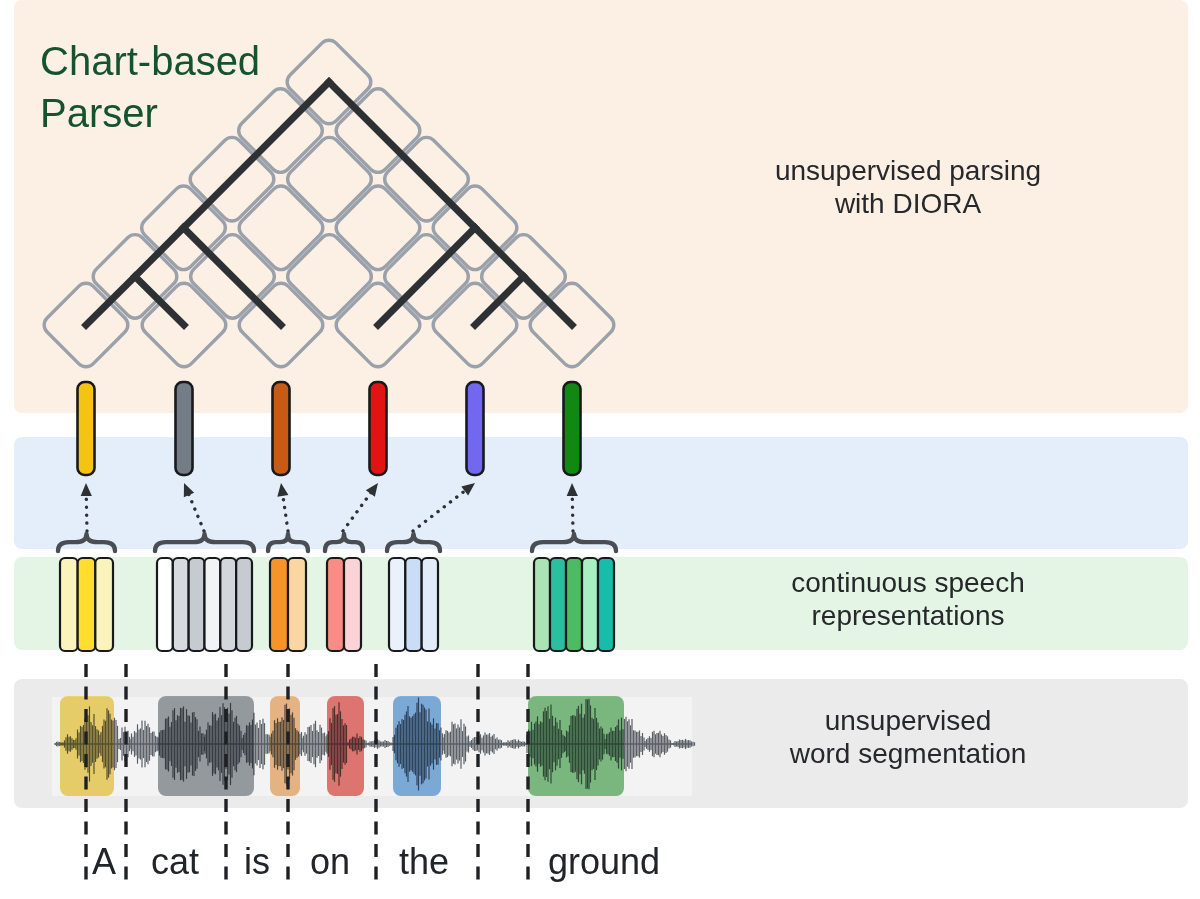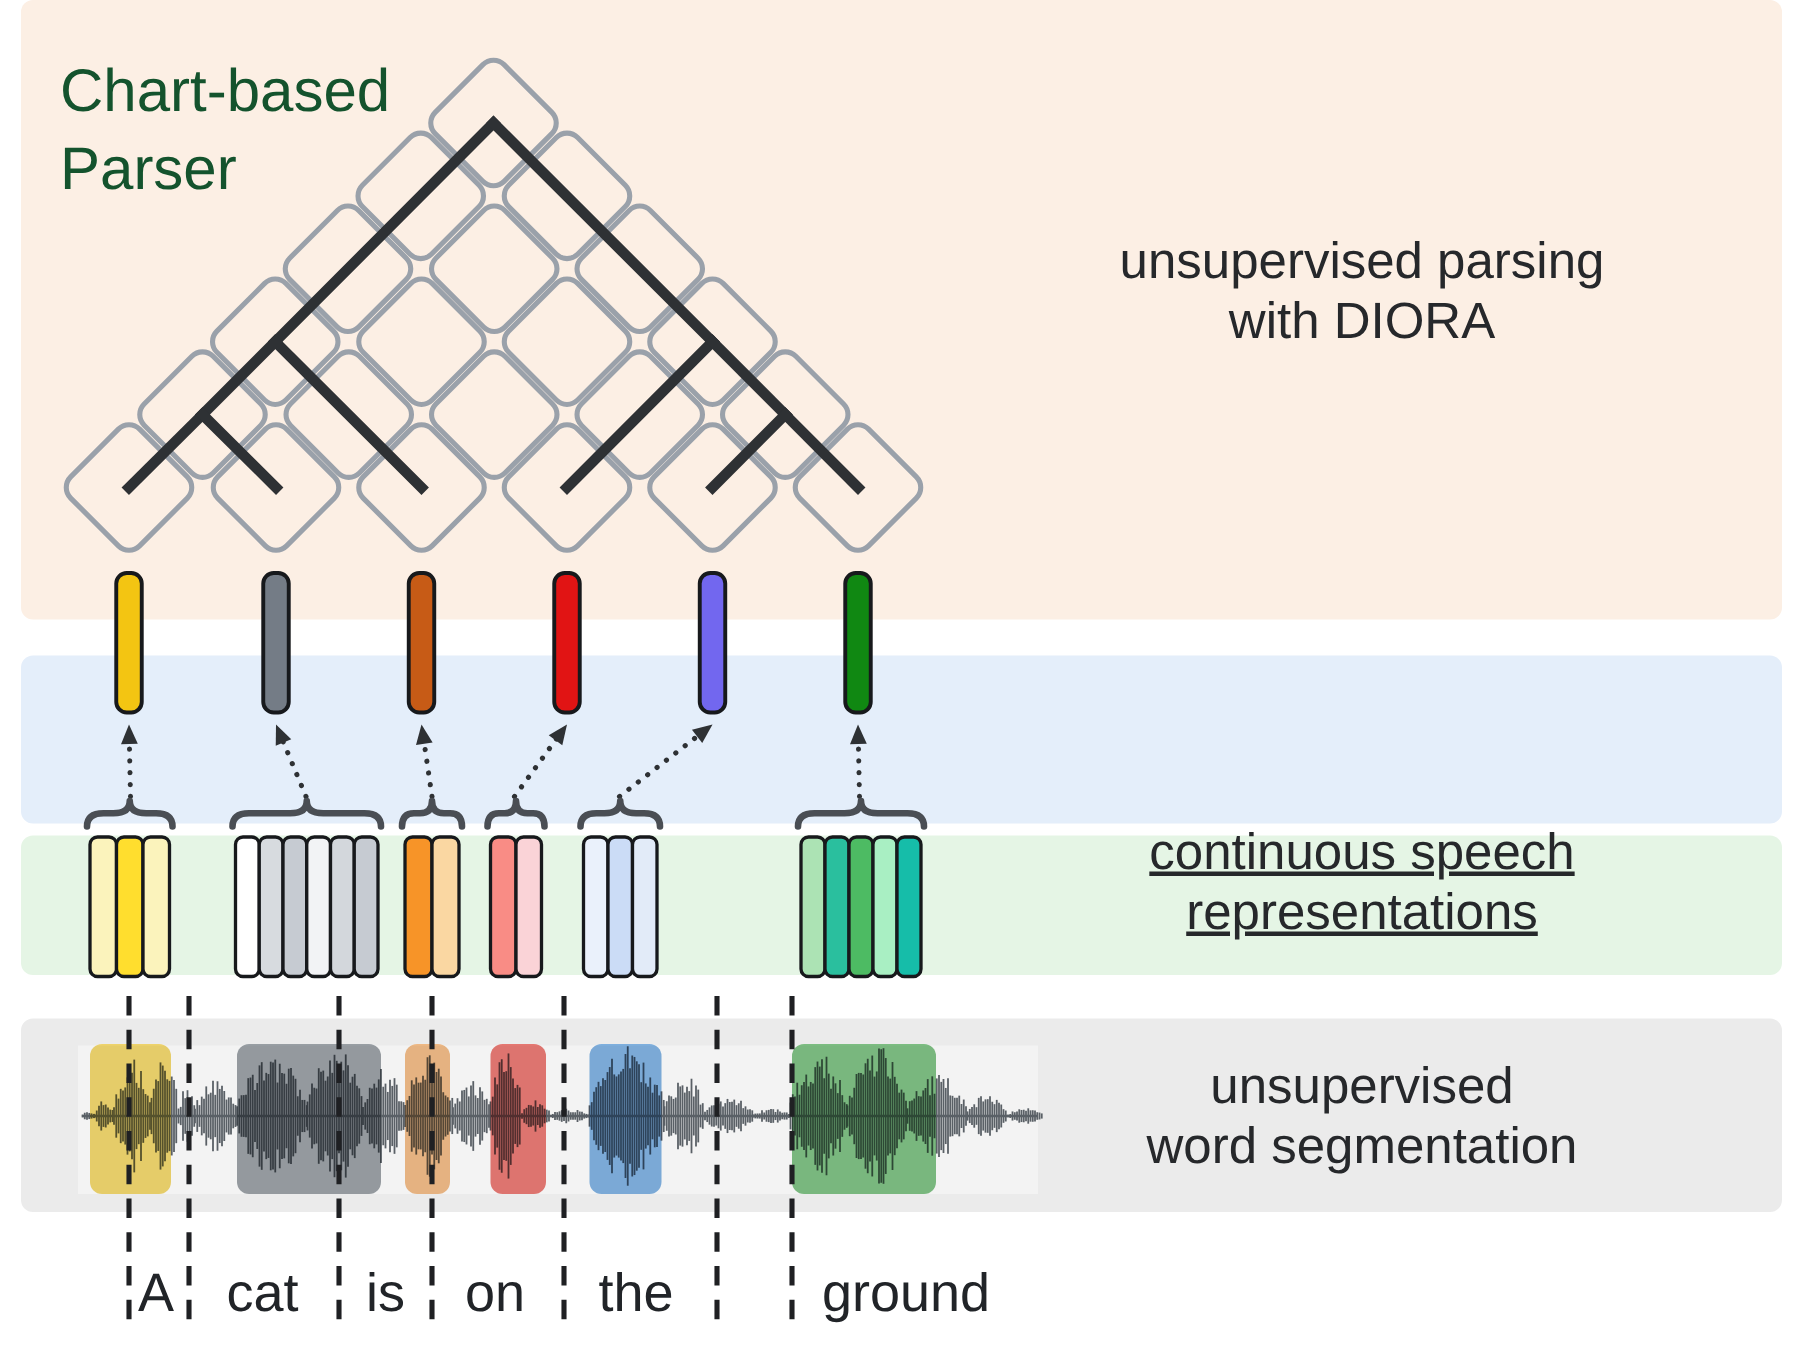--- a/index.html
+++ b/index.html
@@ -5,25 +5,25 @@
   html,body{margin:0;padding:0;background:#ffffff;}
   .canvas{position:relative;width:1200px;height:899px;background:#ffffff;overflow:hidden;
           font-family:"Liberation Sans",sans-serif;}
   .band{position:absolute;left:14px;width:1174px;border-radius:8px;}
   .band-parser{top:0;height:413px;}
   .band-segment{top:437px;height:112px;}
   .band-frames{top:557px;height:93px;}
   .band-waveform{top:679px;height:129px;}
   .fig-title{position:absolute;left:40px;top:6px;font-size:40px;line-height:1.3;
              color:#14532d;white-space:pre-line;z-index:3;margin-top:29px;}
-  .band-label{position:absolute;left:628px;width:560px;text-align:center;font-size:34px;
+  .band-label{position:absolute;left:628px;width:560px;text-align:center;font-size:28px;
               line-height:1.18;color:#26282B;white-space:pre-line;z-index:3;}
   .label-parser{top:154px;}
   .label-segment{top:453px;}
-  .label-frames{top:548px;text-decoration:underline;}
+  .label-frames{top:566px;}
   .label-waveform{top:704px;}
   svg#fig{position:absolute;left:0;top:0;z-index:2;}
 </style>
 </head>
 <body>
 
 <div class="canvas">
   <div class="band band-parser" style="background: rgb(252, 239, 228);"></div>
   <div class="band band-segment" style="background: rgb(228, 238, 250);"></div>
   <div class="band band-frames" style="background: rgb(229, 245, 229);"></div>

